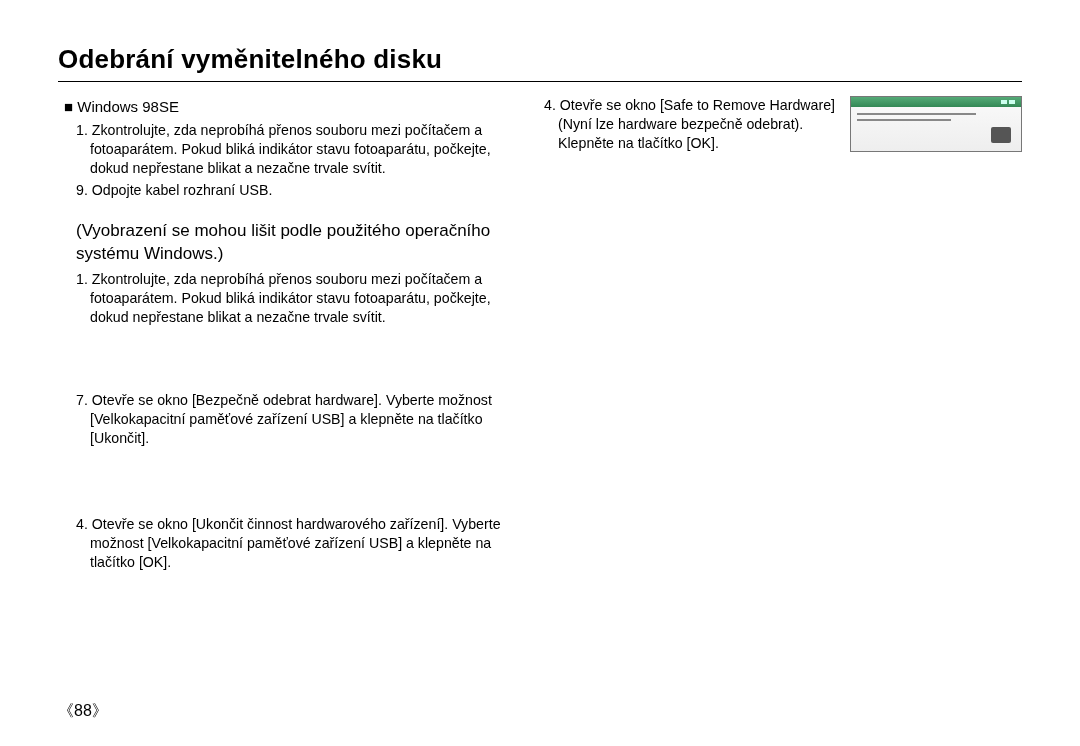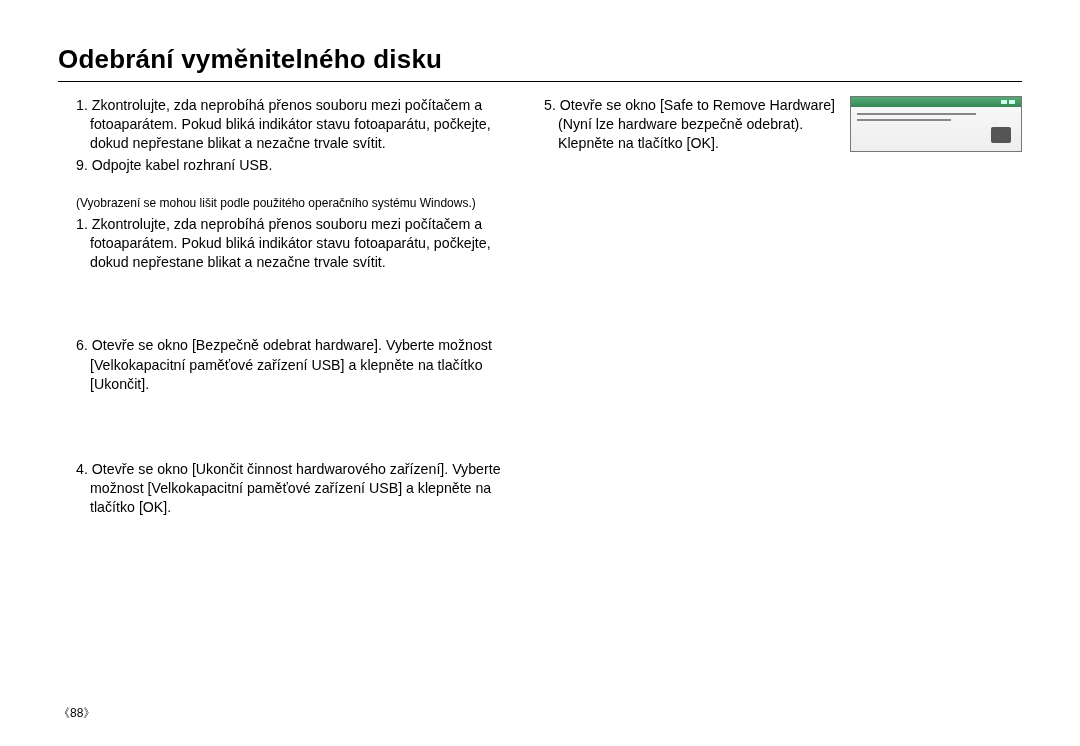--- a/index.html
+++ b/index.html
@@ -4,27 +4,27 @@
 <style>
   * { margin: 0; padding: 0; box-sizing: border-box; }
   html, body { width: 1080px; height: 746px; background: #fff; font-family: Arial, Helvetica, sans-serif; color: #000; }
   .page { width: 1080px; height: 746px; position: relative; padding: 44px 58px 0 58px; }
   .title { font-size: 26px; font-weight: bold; letter-spacing: 0.2px; padding-bottom: 6px; border-bottom: 1px solid #000; margin-bottom: 14px; }
   .columns { display: flex; gap: 14px; }
   .col-left { width: 472px; }
   .col-right { flex: 1; display: flex; align-items: flex-start; gap: 14px; }
   .right-text { flex: 1; font-size: 14.2px; line-height: 1.35; }
   .section-head { font-size: 15px; line-height: 1.4; margin-bottom: 4px; padding-left: 6px; }
-  .section-sub { font-size: 12px; line-height: 1.35; padding-left: 18px; margin-bottom: 4px; }
+  .section-sub { font-size: 17px; line-height: 1.35; padding-left: 18px; margin-bottom: 4px; }
   .step { font-size: 14.2px; line-height: 1.35; padding-left: 18px; text-indent: -14px; margin-left: 14px; margin-bottom: 2px; }
   .step + .step { margin-top: 0; }
   .block-gap { height: 18px; }
   .block-gap-lg { height: 44px; }
   .block-gap-xl { height: 64px; }
-  .page-num { position: absolute; left: 58px; bottom: 24px; font-size: 12px; }
+  .page-num { position: absolute; left: 58px; bottom: 24px; font-size: 16px; }
   
   .illus {
     width: 172px; height: 56px; border: 1px solid #777; background: linear-gradient(#fafafa,#eee);
     position: relative; overflow: hidden; flex-shrink: 0;
   }
   .illus .bar { position:absolute; top:0; left:0; right:0; height:10px; background: linear-gradient(#5a7,#385); }
   .illus .line { position:absolute; left:6px; right:10px; height:2px; background:#888; }
   .illus .l1 { top:16px; width:70%; }
   .illus .l2 { top:22px; width:55%; }
   .illus .cube { position:absolute; right:10px; bottom:8px; width:20px; height:16px; background:#555; border-radius:2px; }
@@ -32,43 +32,44 @@
   .illus .btn2 { position:absolute; right:14px; top:3px; width:6px; height:4px; background:#cfe; }
 </style>
 </head>
 <body>
 
 <div class="page">
   <div class="title">Odebrání vyměnitelného disku</div>
 
   <div class="columns">
     <div class="col-left">
+      <div class="section-head">■ Windows 98SE</div>
       <div class="step">1. Zkontrolujte, zda neprobíhá přenos souboru mezi počítačem a fotoaparátem. Pokud bliká indikátor stavu fotoaparátu, počkejte, dokud nepřestane blikat a nezačne trvale svítit.</div>
       <div class="step">9. Odpojte kabel rozhraní USB.</div>
 
       <div class="block-gap"></div>
 
       <div class="section-sub">(Vyobrazení se mohou lišit podle použitého operačního systému Windows.)</div>
       <div class="step">1. Zkontrolujte, zda neprobíhá přenos souboru mezi počítačem a fotoaparátem. Pokud bliká indikátor stavu fotoaparátu, počkejte, dokud nepřestane blikat a nezačne trvale svítit.</div>
 
       <div class="block-gap"></div>
 
 
       <div class="block-gap-lg"></div>
 
-      <div class="step">6. Otevře se okno [Bezpečně odebrat hardware]. Vyberte možnost [Velkokapacitní paměťové zařízení USB] a klepněte na tlačítko [Ukončit].</div>
+      <div class="step">7. Otevře se okno [Bezpečně odebrat hardware]. Vyberte možnost [Velkokapacitní paměťové zařízení USB] a klepněte na tlačítko [Ukončit].</div>
 
       <div class="block-gap-xl"></div>
 
       <div class="step">4. Otevře se okno [Ukončit činnost hardwarového zařízení]. Vyberte možnost [Velkokapacitní paměťové zařízení USB] a klepněte na tlačítko [OK].</div>
     </div>
 
     <div class="col-right">
       <div class="right-text">
-        <div class="step" style="padding-left:14px; text-indent:-14px; margin-left:0;">5. Otevře se okno [Safe to Remove Hardware] (Nyní lze hardware bezpečně odebrat). Klepněte na tlačítko [OK].</div>
+        <div class="step" style="padding-left:14px; text-indent:-14px; margin-left:0;">4. Otevře se okno [Safe to Remove Hardware] (Nyní lze hardware bezpečně odebrat). Klepněte na tlačítko [OK].</div>
       </div>
       <div class="illus">
         <div class="bar"></div>
         <div class="btn"></div>
         <div class="btn2"></div>
         <div class="line l1"></div>
         <div class="line l2"></div>
         <div class="cube"></div>
       </div>
     </div>

